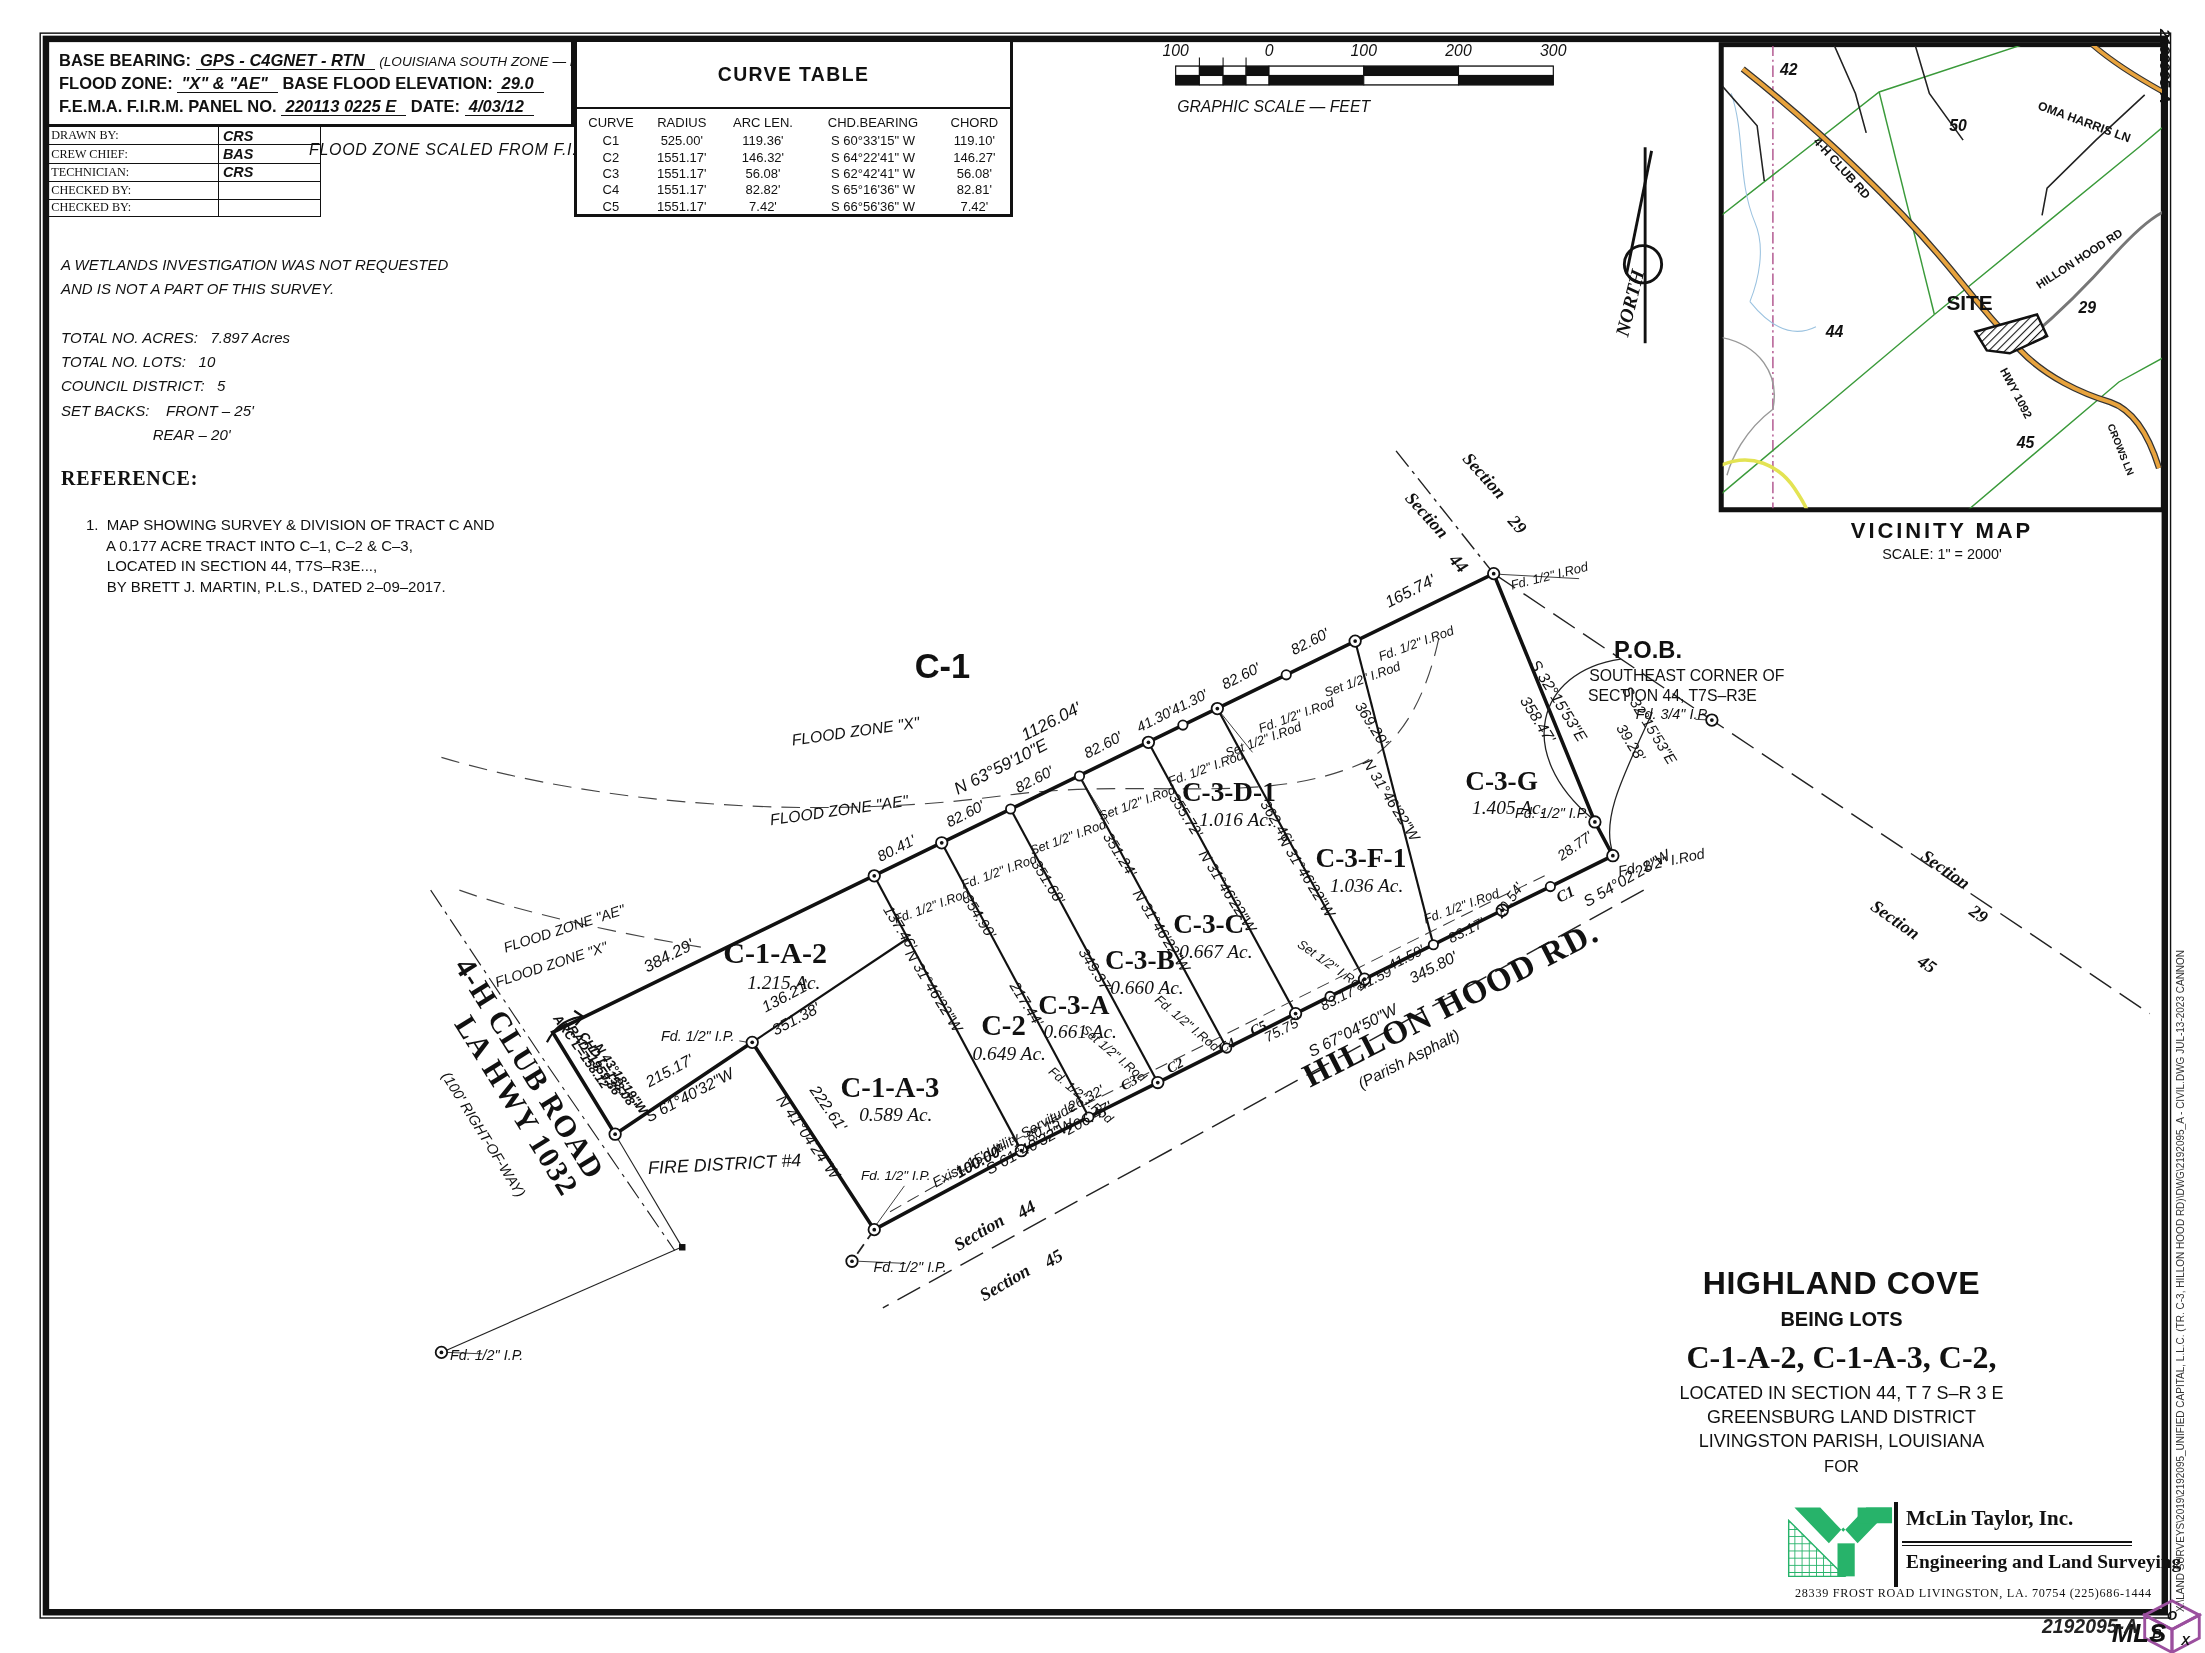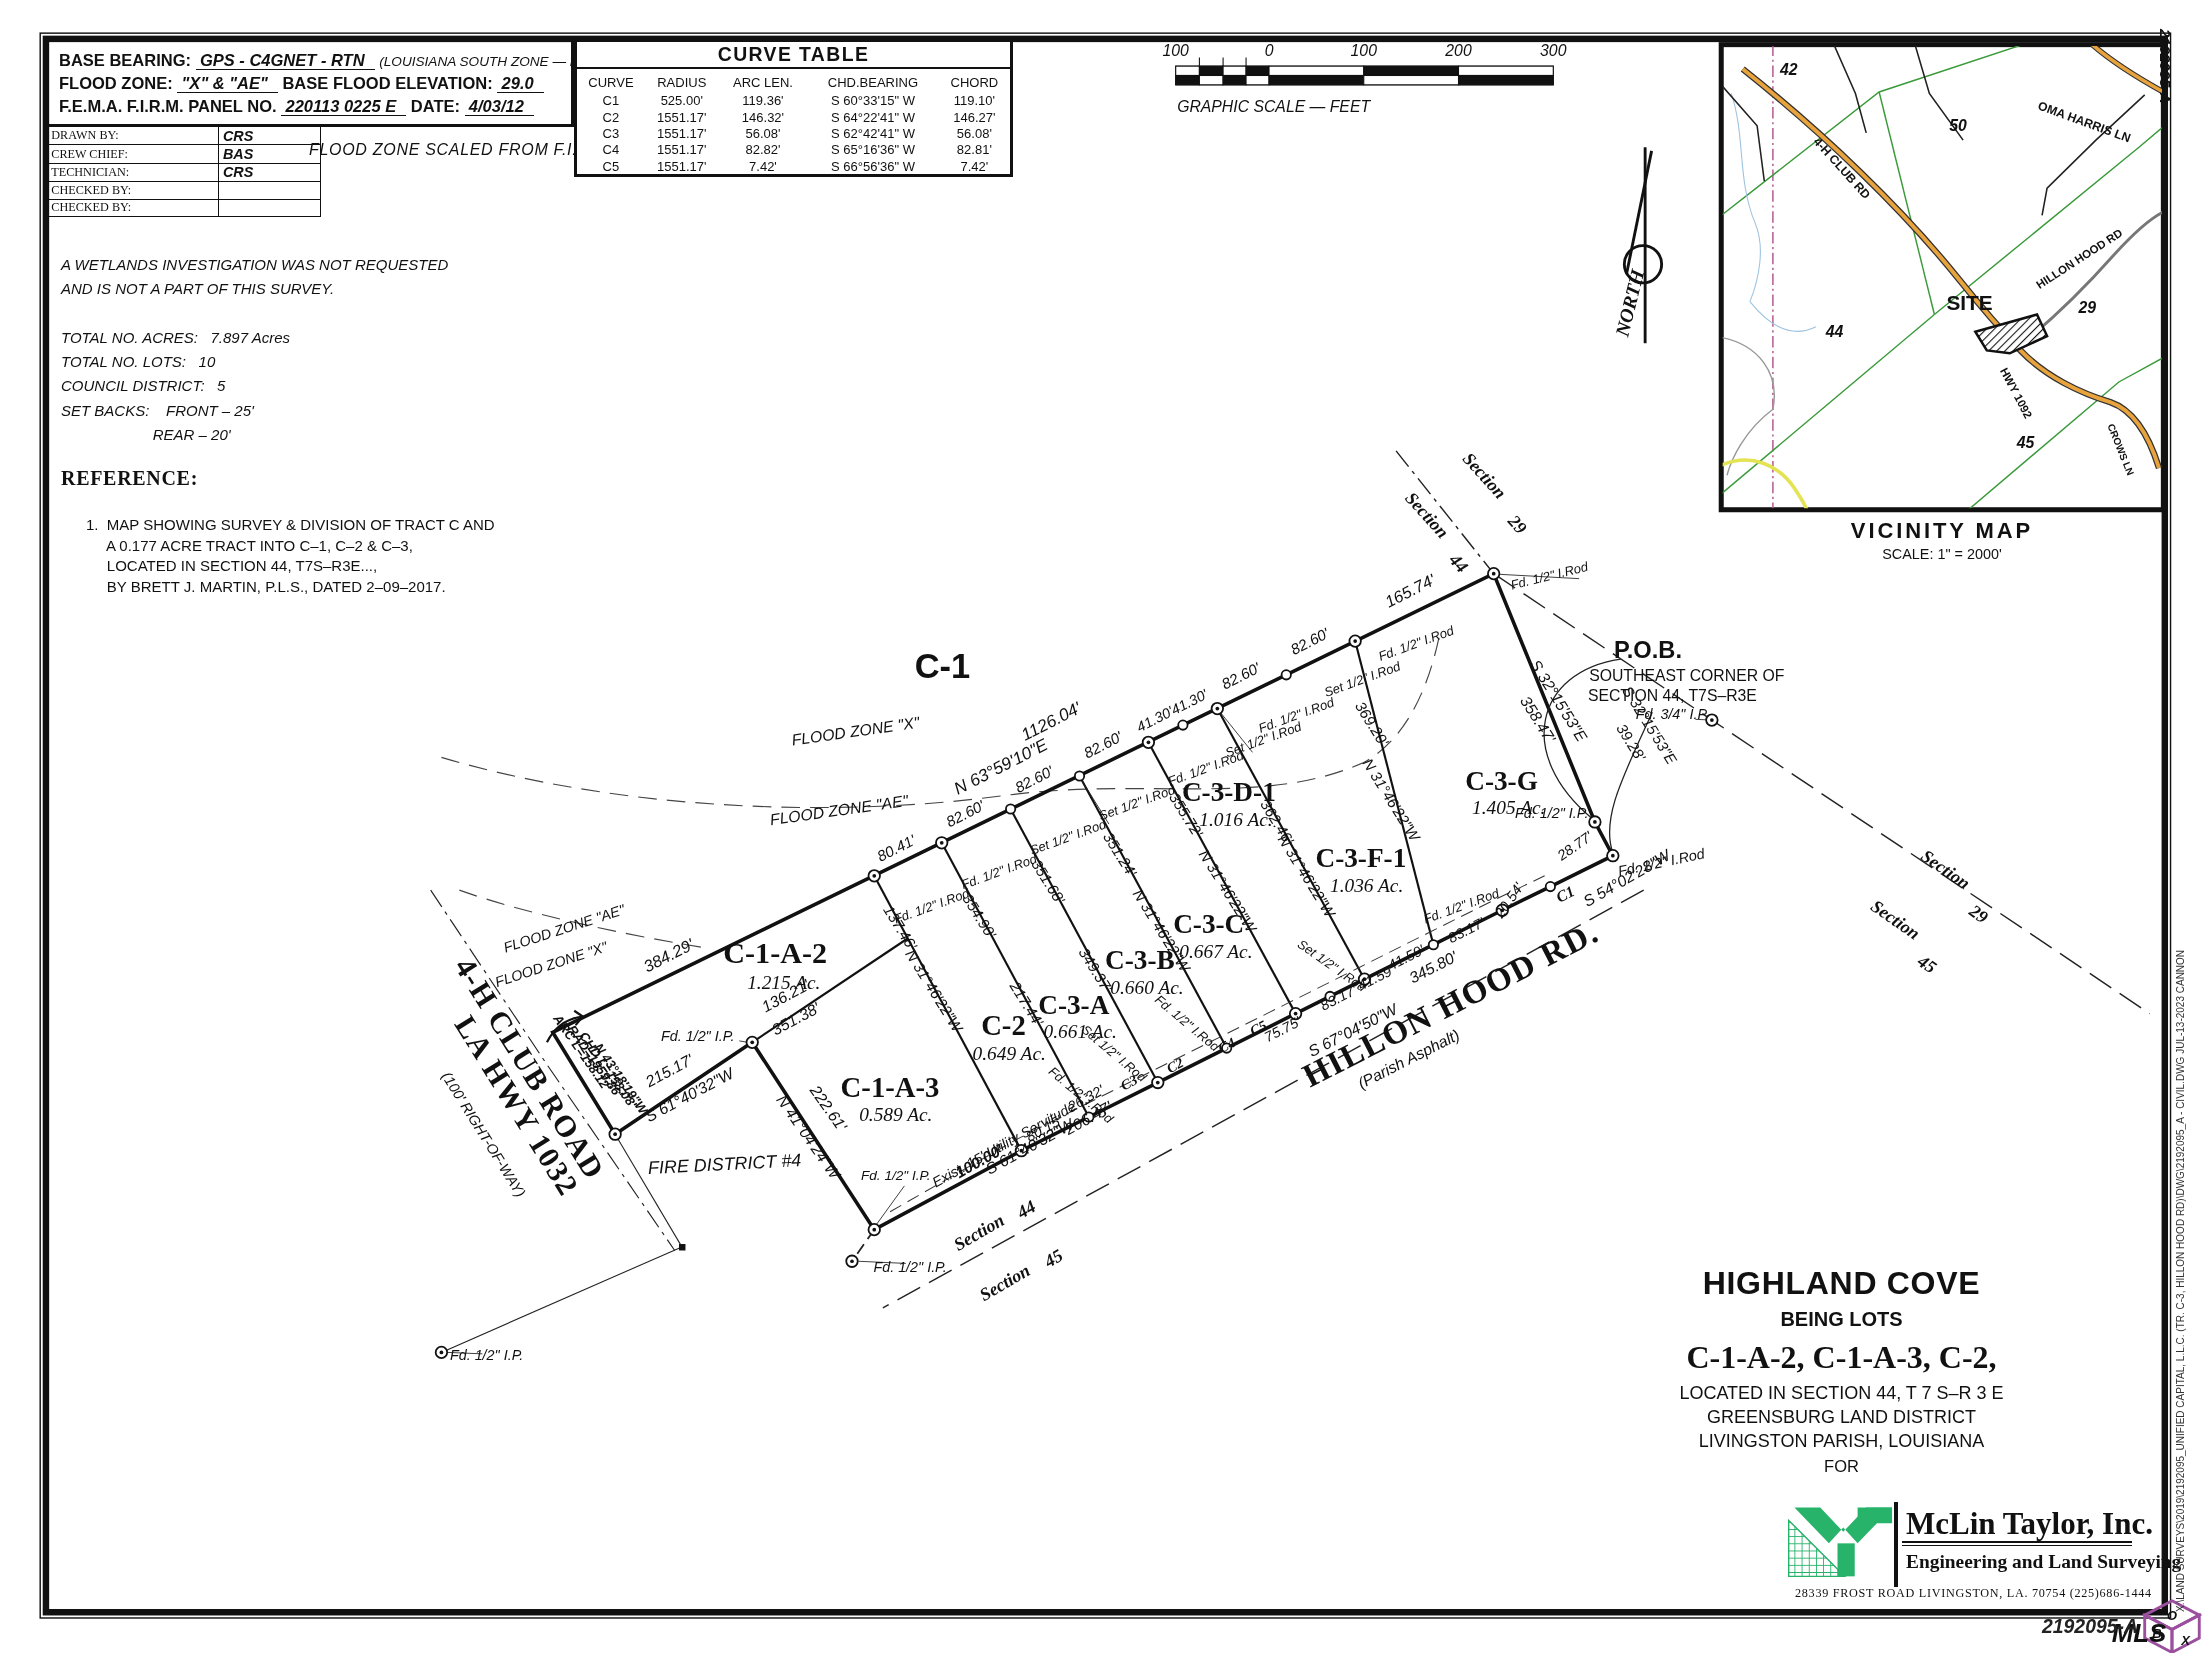--- a/index.html
+++ b/index.html
@@ -14,40 +14,40 @@
   .hnote{font-style:italic;font-weight:normal;font-size:13.6px;}
   #flood-note{left:309px;top:141px;font-style:italic;font-size:16px;letter-spacing:0.7px;}
   
   #crew{left:46px;top:126px;border-collapse:collapse;}
   #crew td{border:1.4px solid #111;font-size:12.2px;height:14.4px;padding:0.7px 4.3px;}
   #crew td.lbl{width:162px;font-family:"Liberation Serif",serif;}
   #crew td.val{width:93px;font-weight:bold;font-style:italic;font-size:14.4px;}
   
   #curve-box{left:574px;top:39px;width:439px;border:3.6px solid #111;box-sizing:border-box;background:#fff;}
   #curve-title{border-bottom:2.9px solid #111;text-align:center;font-size:19.4px;font-weight:bold;
-               letter-spacing:1.4px;padding:1px 0;}
+               letter-spacing:1.4px;padding:21px 0;}
   #curve-tbl{width:100%;border-collapse:collapse;font-size:13px;}
   #curve-tbl th{font-weight:normal;padding:5.7px 1.4px 2.9px;}
   #curve-tbl td{text-align:center;padding:0.7px 1.4px;}
   
   #notes{left:61px;top:253px;font-size:15px;font-style:italic;white-space:pre;line-height:1.62;}
   #ref-h{left:61px;top:467px;font-family:"Liberation Serif",serif;font-weight:bold;font-size:20px;letter-spacing:0.7px;}
   #ref-items{left:86px;top:515px;font-size:15px;white-space:pre;line-height:1.38;}
   
   #title-block{left:1558px;top:1265px;width:567px;text-align:center;}
   .tb1{font-size:32px;font-weight:bold;letter-spacing:0.7px;}
   .tb2{font-size:20px;font-weight:bold;margin-top:5.7px;}
   .tb3{font-family:"Liberation Serif",serif;font-size:32px;font-weight:bold;margin-top:8.6px;}
   .tb5{font-size:18px;margin-top:7.2px;}
   .tb6{font-size:18px;margin-top:2.9px;}
   .tbfor{font-size:16.5px;margin-top:4.3px;}
   .tb9{font-family:"Liberation Serif",serif;font-size:27px;font-weight:bold;margin-top:5.7px;}
   
   #firm-name{left:1906px;top:1506px;width:208px;font-family:"Liberation Serif",serif;
-             font-weight:bold;font-size:31px;white-space:nowrap;}
+             font-weight:bold;font-size:21px;white-space:nowrap;}
   #firm-rule{left:1902px;top:1541px;width:230px;border-top:2.9px solid #111;border-bottom:1.4px solid #111;height:2.2px;}
   #firm-tag{left:1906px;top:1551px;font-family:Liberation Serif, serif;font-weight:bold;font-size:19.4px;white-space:nowrap;}
   #firm-div{left:1894px;top:1502px;width:3.6px;height:85px;background:#111;}
   #firm-addr{left:1795px;top:1586px;font-family:"Liberation Serif",serif;font-size:12.2px;letter-spacing:0.7px;white-space:nowrap;}
   #proj-no{left:2042px;top:1615px;font-size:19.4px;font-weight:bold;font-style:italic;color:#222;}
   
   #vic-title{left:1759px;top:518px;width:366px;text-align:center;font-size:22px;font-weight:bold;letter-spacing:2.9px;}
   #vic-scale{left:1759px;top:546px;width:366px;text-align:center;font-size:14.4px;}
   
   #edge-top{left:2174px;top:29px;font-size:15px;font-weight:bold;font-style:italic;

